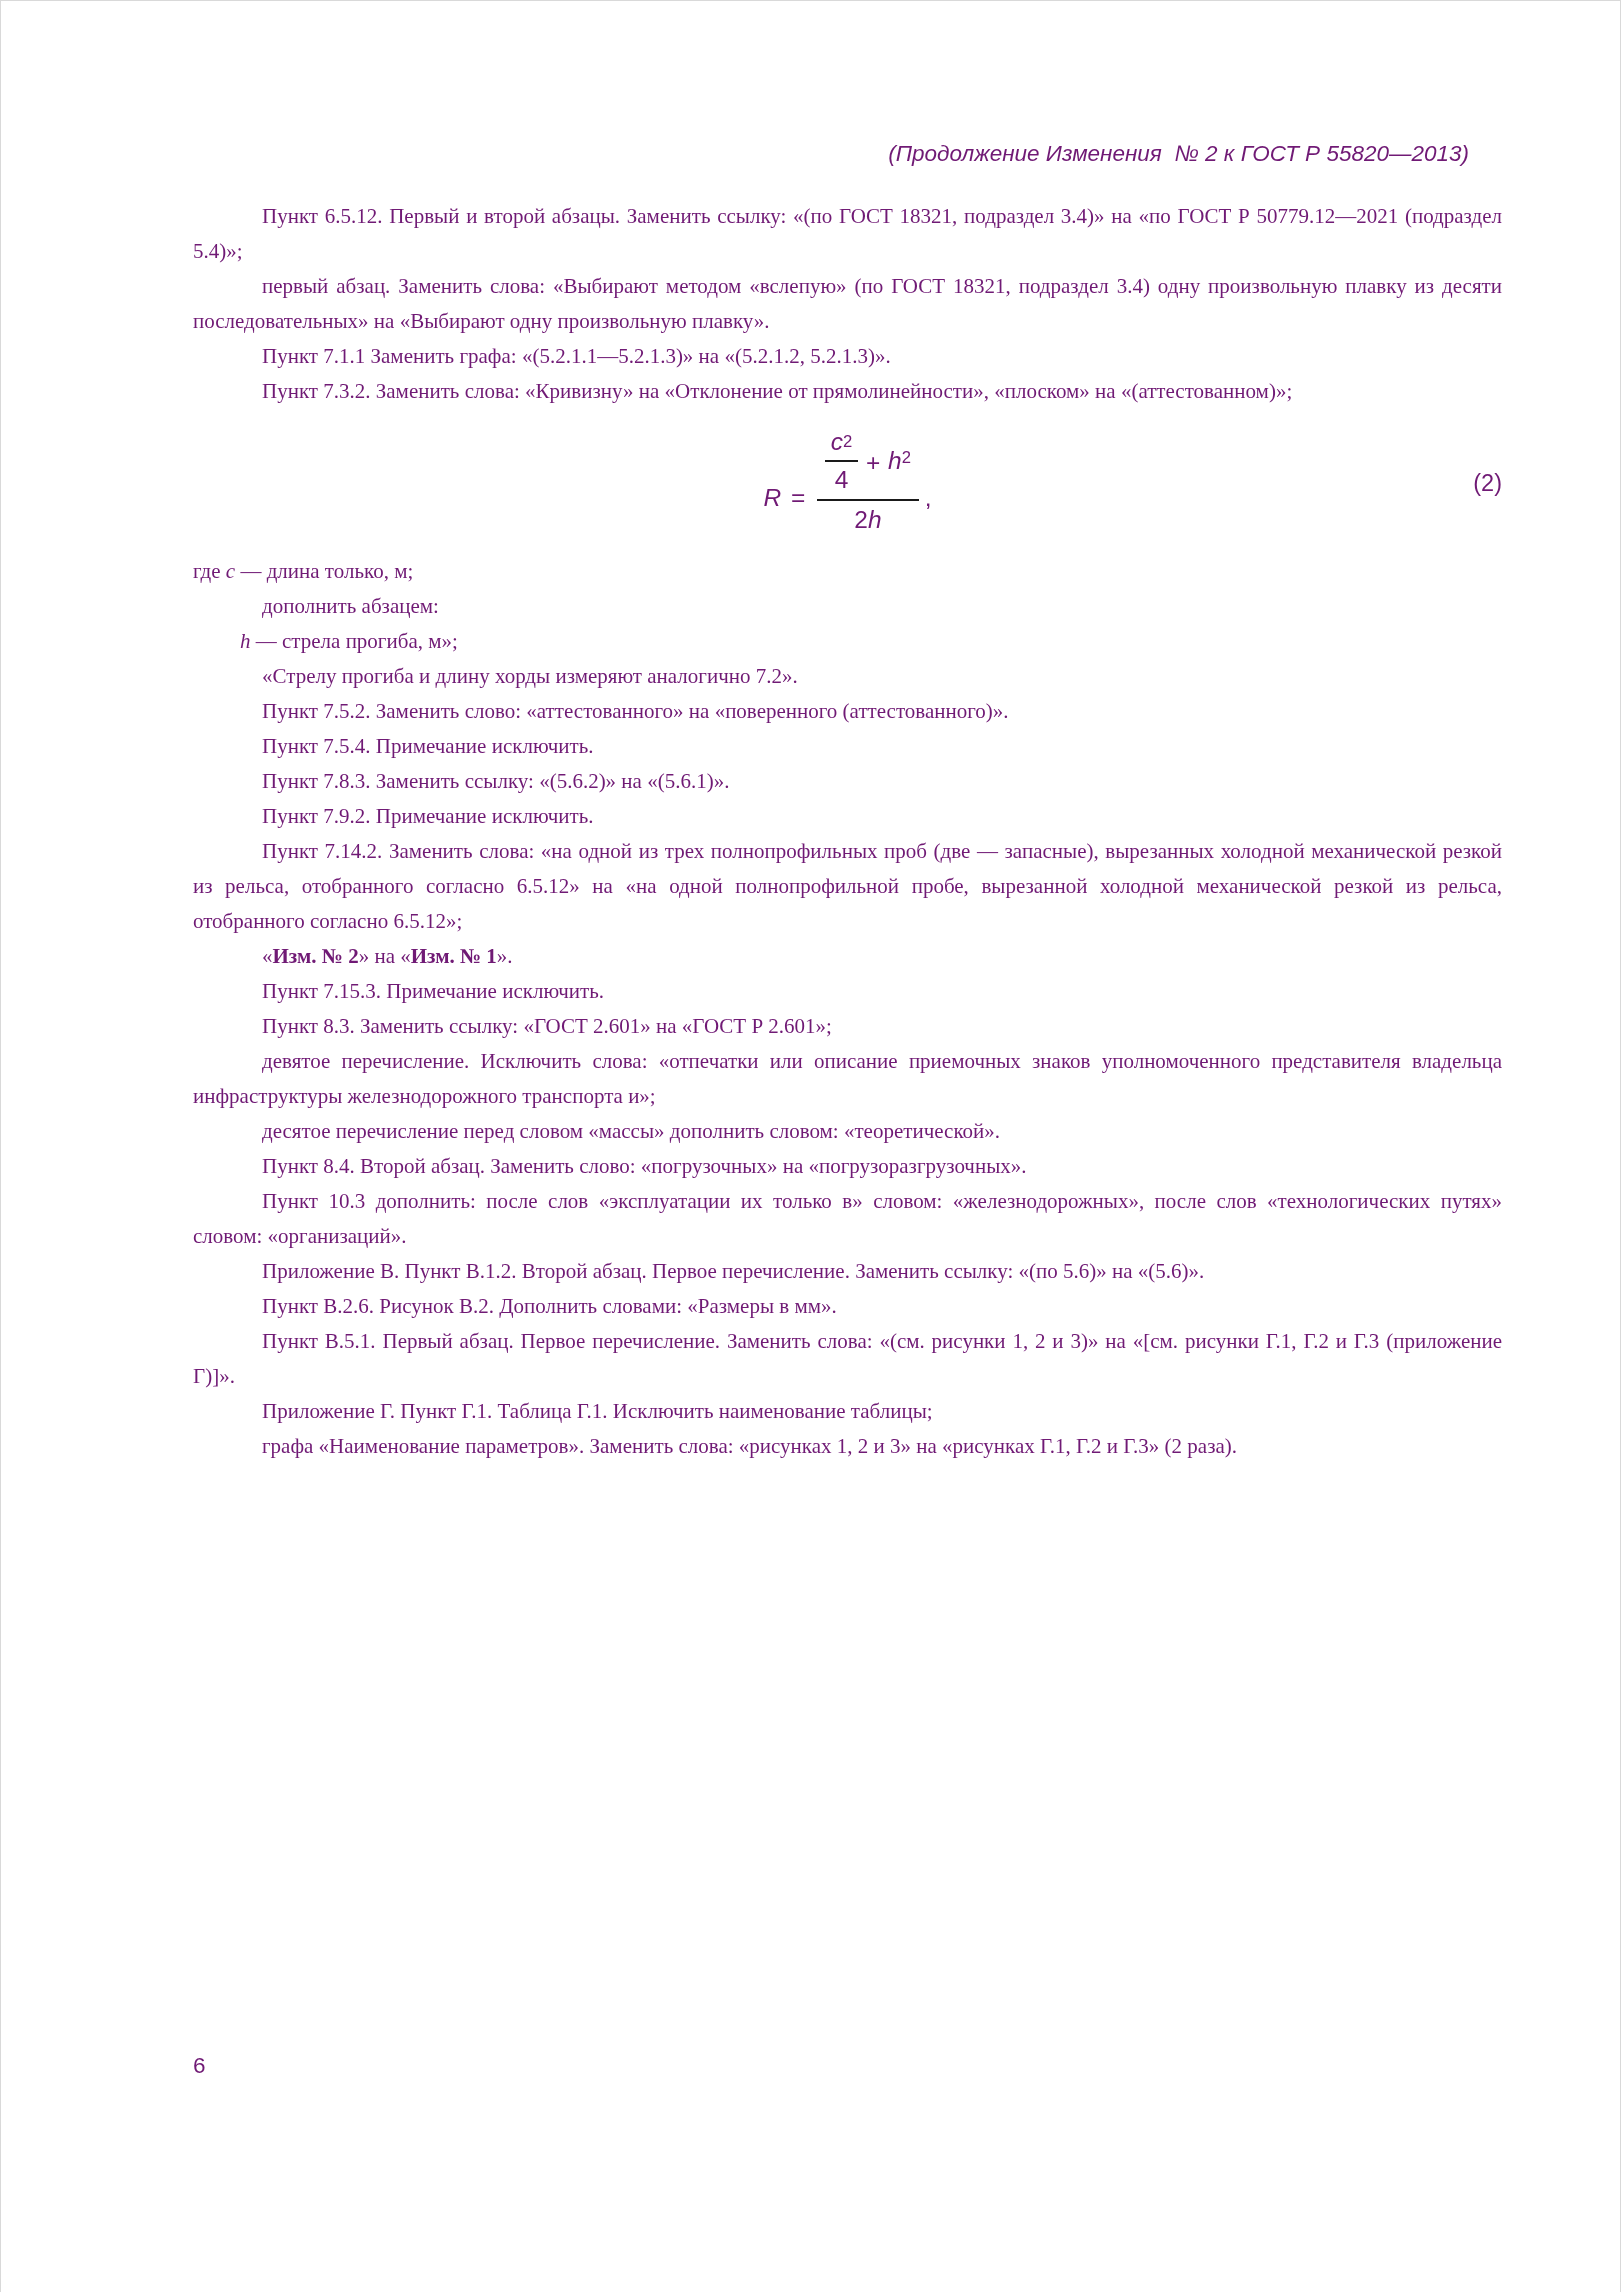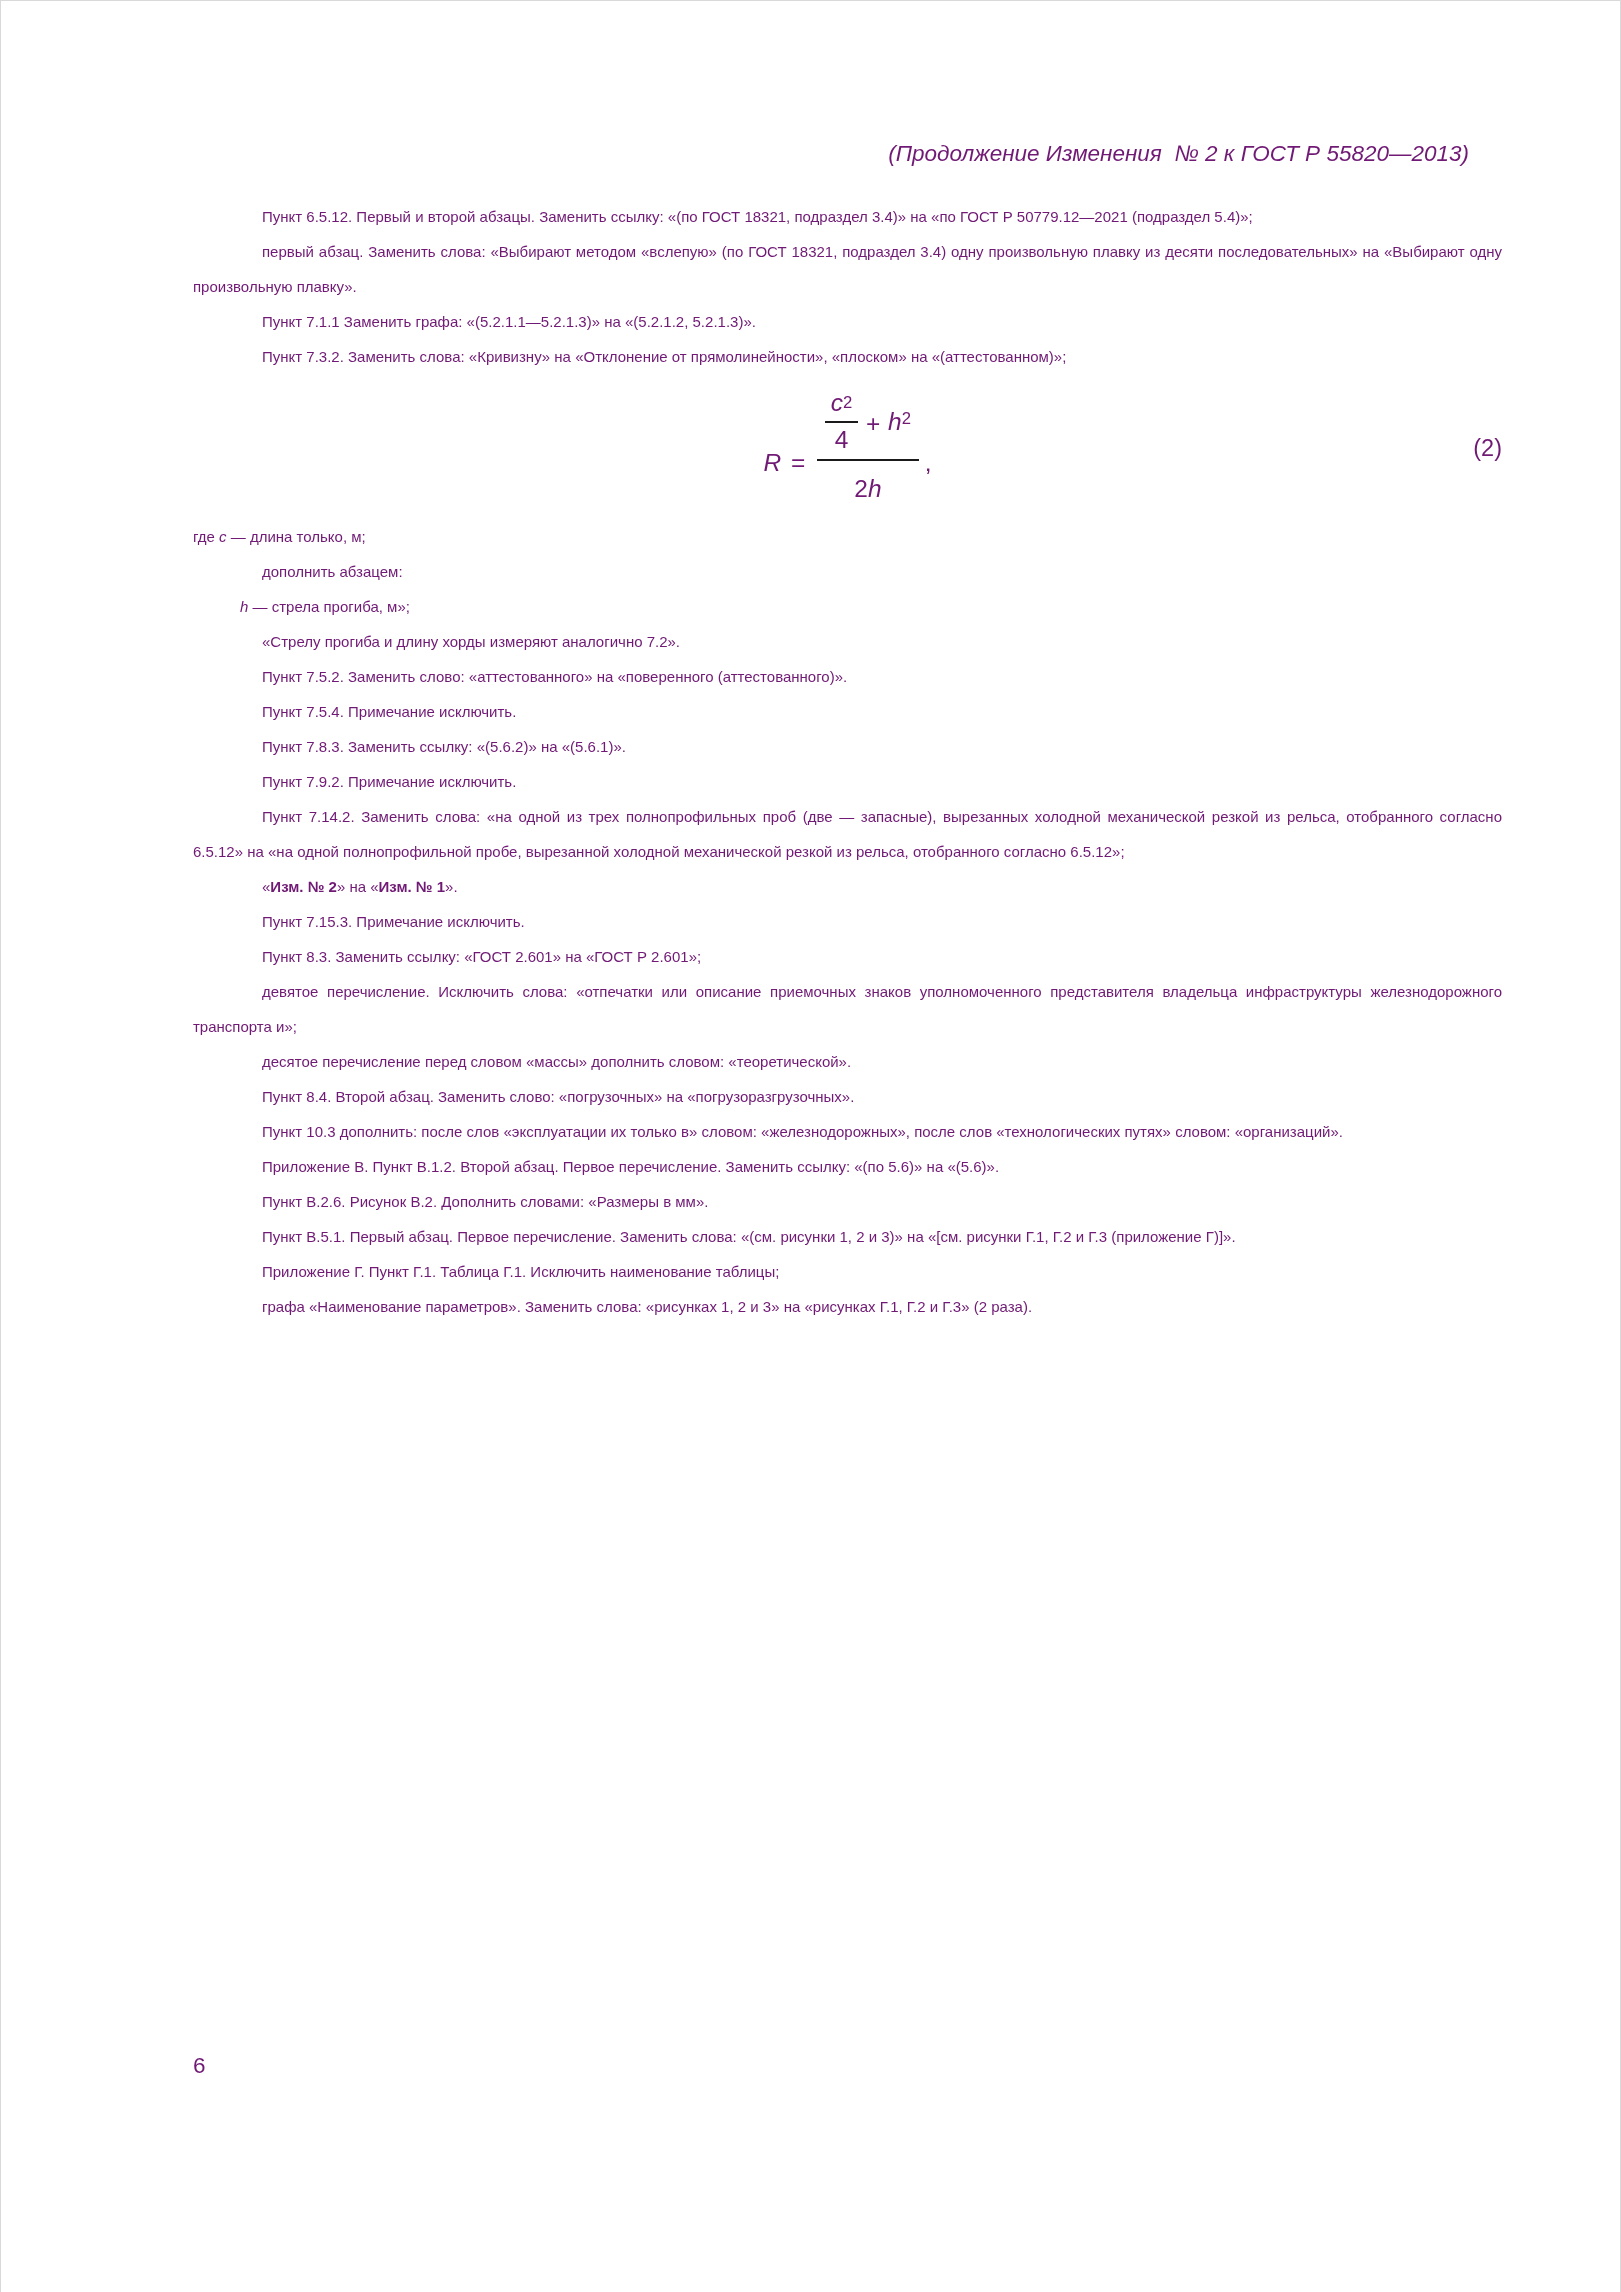--- a/index.html
+++ b/index.html
@@ -25,23 +25,24 @@
     padding-right:33px;
     text-align:right;
     font-style:italic;
     font-size:22.5px;
     line-height:26.5px;
     white-space:pre;
   }
   .body-text { margin-top:31px; }
   p.para {
     margin:0;
-    font-size:15px;
+    font-size:21px;
     line-height:35px;
     text-align:justify;
+    font-family:Liberation Serif, serif;
   }
   p.para.indent-normal { text-indent:69px; }
   p.para.indent-small  { text-indent:47px; }
   p.para.indent-none   { text-indent:0; }
   .b { font-weight:bold; }
   .i { font-style:italic; }
 
   
   .formula-row {
     position:relative;
@@ -54,21 +55,21 @@
   .formula { display:inline-flex; align-items:center; }
   .f-shift { position:relative; top:16.7px; }
   .f-lhs { font-style:italic; margin-right:9.8px; }
   .f-eq  { margin-right:11.8px; }
   .frac { display:inline-flex; flex-direction:column; align-items:center; }
   .frac .fnum { display:inline-flex; align-items:center; padding:0 7.8px 4.9px; }
   .frac .fden {
     border-top:2px solid #1a1a1a;
     align-self:stretch;
     text-align:center;
-    padding-top:14px;
+    padding-top:5px;
   }
   .frac.inner .fnum { padding:0 5.9px 3.9px; }
   .frac.inner .fden { padding-top:3.9px; }
   .f-plus { margin:0 7.8px; position:relative; top:2px; }
   .f-term { white-space:nowrap; }
   sup.f-sup { font-size:16.7px; line-height:0; vertical-align:5.9px; }
   .f-comma { margin-left:5.9px; }
   .formula-number {
     position:absolute;
     right:0;

